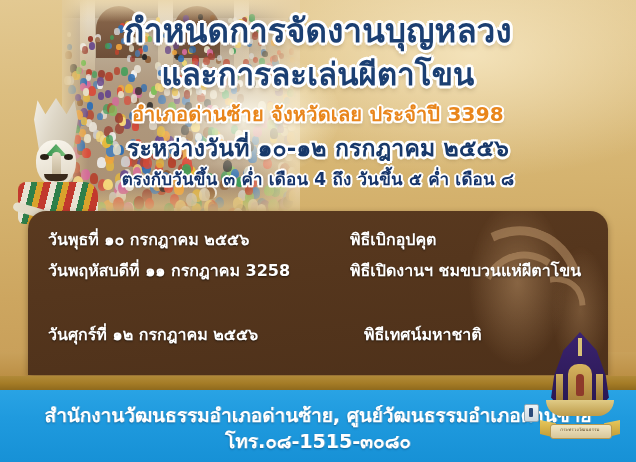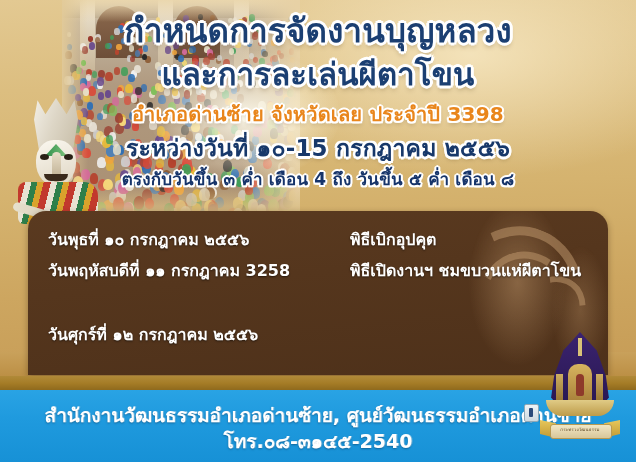--- a/index.html
+++ b/index.html
@@ -789,50 +789,51 @@
     <div class="mask-eye r"></div>
     <div class="mask-mouth"></div>
     <div class="mask-body"></div>
     <div class="mask-arm"></div>
   </div>
 
   <div class="titles">
     <div class="t-line t1">กำหนดการจัดงานบุญหลวง</div>
     <div class="t-line t2">และการละเล่นผีตาโขน</div>
     <div class="t-line t3">อำเภอด่านซ้าย จังหวัดเลย ประจำปี 3398</div>
-    <div class="t-line t4">ระหว่างวันที่ ๑๐-15 กรกฎาคม ๒๕๕๖</div>
+    <div class="t-line t4">ระหว่างวันที่ ๑๐-๑๒ กรกฎาคม ๒๕๕๖</div>
     <div class="t-line t5">ตรงกับวันขึ้น ๓ ค่ำ เดือน 4 ถึง วันขึ้น ๕ ค่ำ เดือน ๘</div>
   </div>
 
   <div class="panel">
     <div class="panel-orn">
       <div class="swirl" style="left:40px;top:18px;width:120px;height:140px;border-width:9px;transform:rotate(22deg);"></div>
       <div class="swirl" style="left:74px;top:44px;width:86px;height:104px;border-width:7px;transform:rotate(-14deg);"></div>
       <div class="swirl" style="left:110px;top:66px;width:56px;height:74px;border-width:6px;transform:rotate(38deg);"></div>
     </div>
     <div class="rows">
       <div class="row" style="top:16px">
         <span class="cell left">วันพุธที่ ๑๐ กรกฎาคม ๒๕๕๖</span>
         <span class="cell right">พิธีเบิกอุปคุต</span>
       </div>
       <div class="row" style="top:47px">
         <span class="cell left">วันพฤหัสบดีที่ ๑๑ กรกฎาคม 3258</span>
         <span class="cell right">พิธีเปิดงานฯ ชมขบวนแห่ผีตาโขน</span>
       </div>
       <div class="row" style="top:111px">
         <span class="cell left">วันศุกร์ที่ ๑๒ กรกฎาคม ๒๕๕๖</span>
+        <span class="cell right" style="left:336px">พิธีเทศน์มหาชาติ</span>
       </div>
     </div>
   </div>
 
   <div class="gold-bar"></div>
 
   <div class="footer">
     <div class="f1">สำนักงานวัฒนธรรมอำเภอด่านซ้าย, ศูนย์วัฒนธรรมอำเภอด่านซ้าย</div>
-    <div class="f2">โทร.๐๘-๓๑๔๕-2540</div>
+    <div class="f2">โทร.๐๘-1515-๓๐๘๐</div>
   </div>
 
   <div class="mini-badge"></div>
 
   <div class="emblem">
     <div class="em-outline"></div>
     <div class="em-body"></div>
     <div class="em-spire"></div>
     <div class="em-col l"></div>
     <div class="em-col r"></div>

